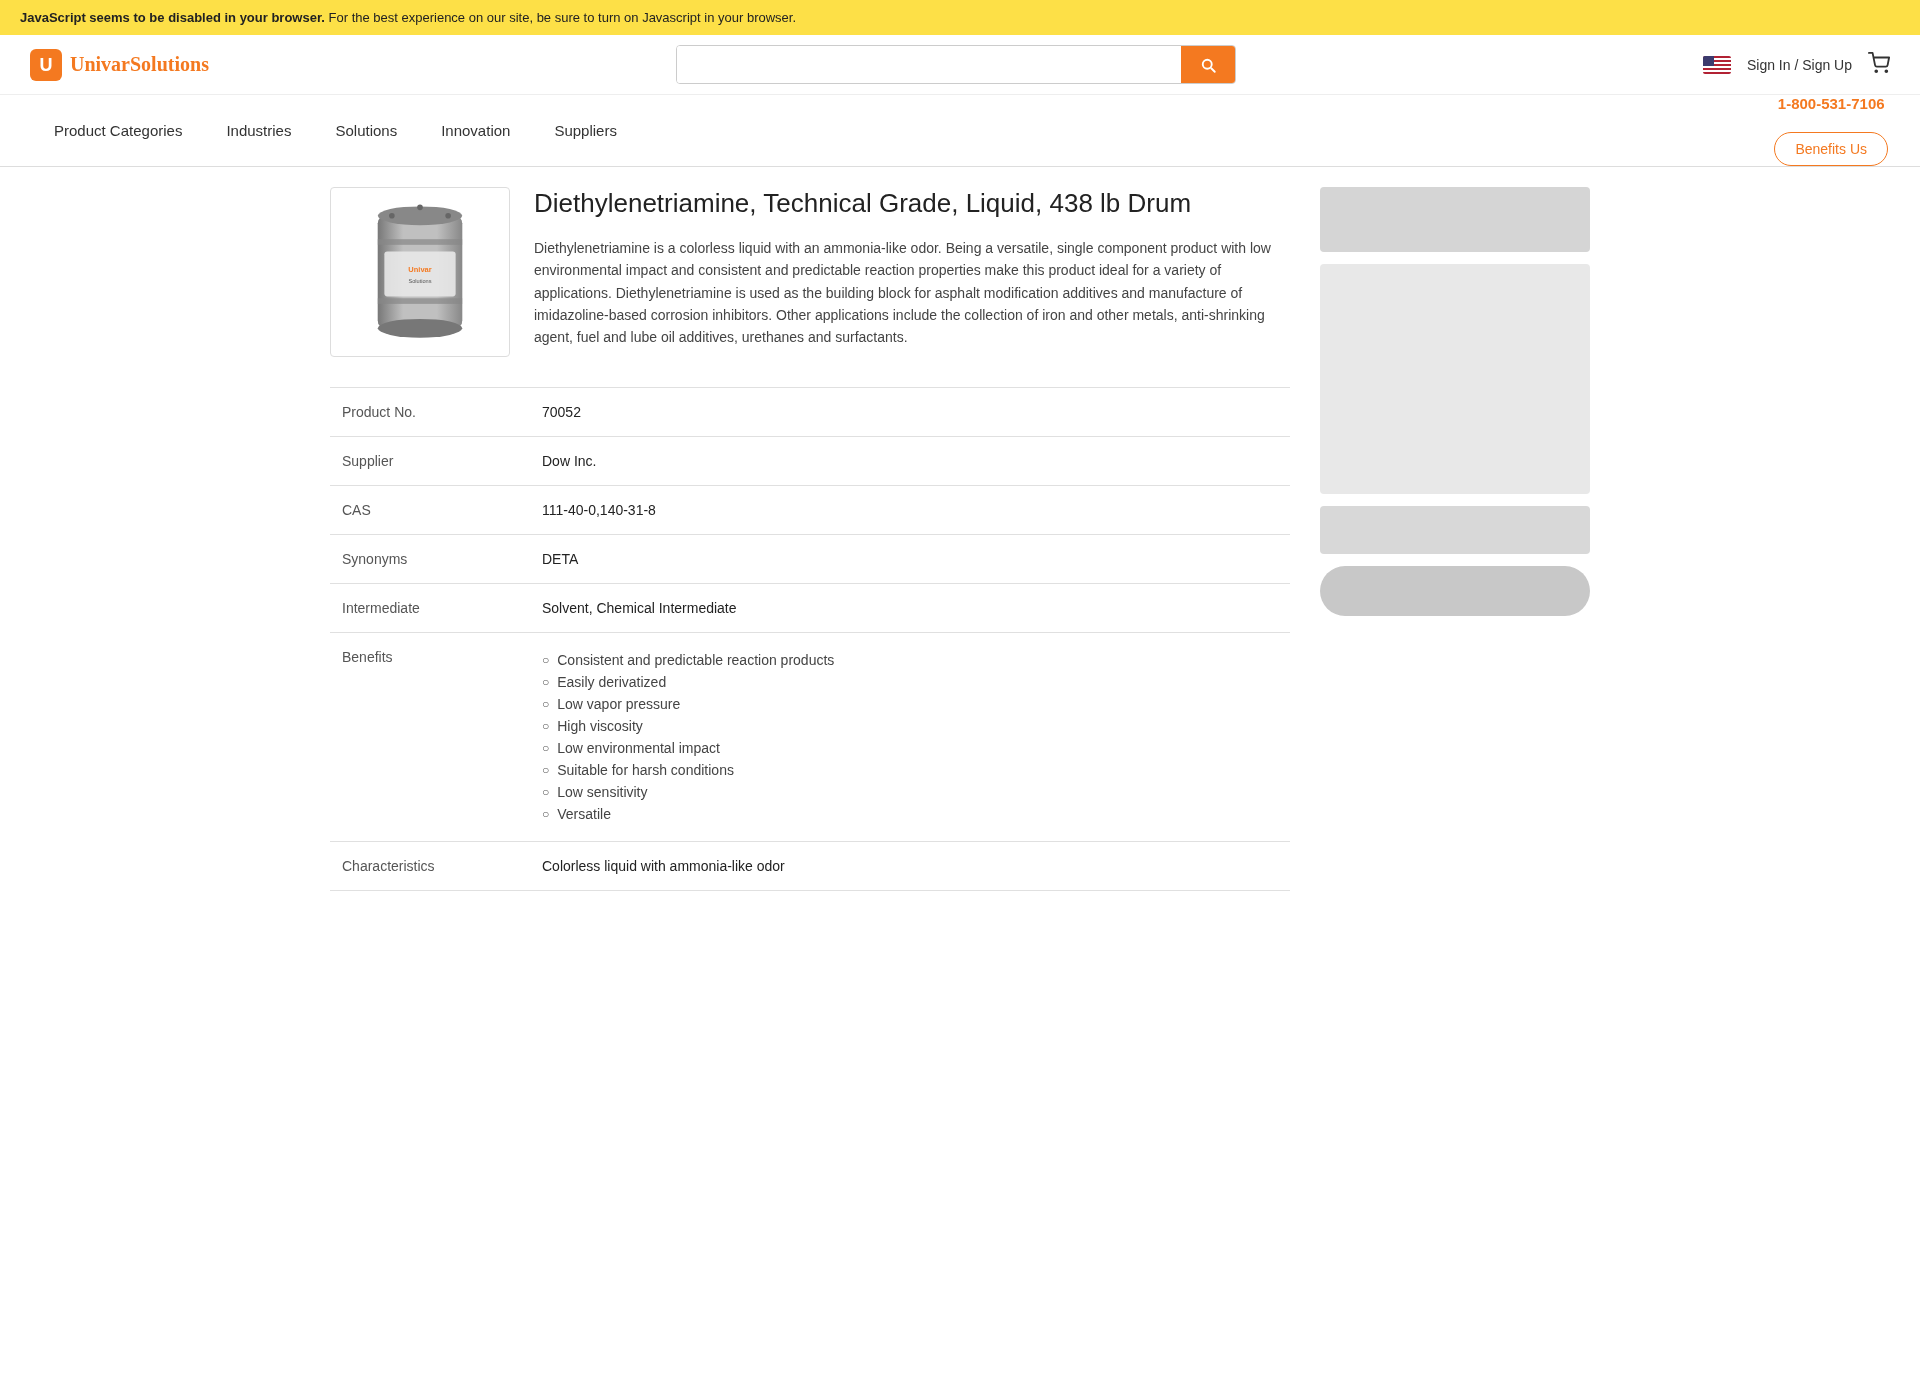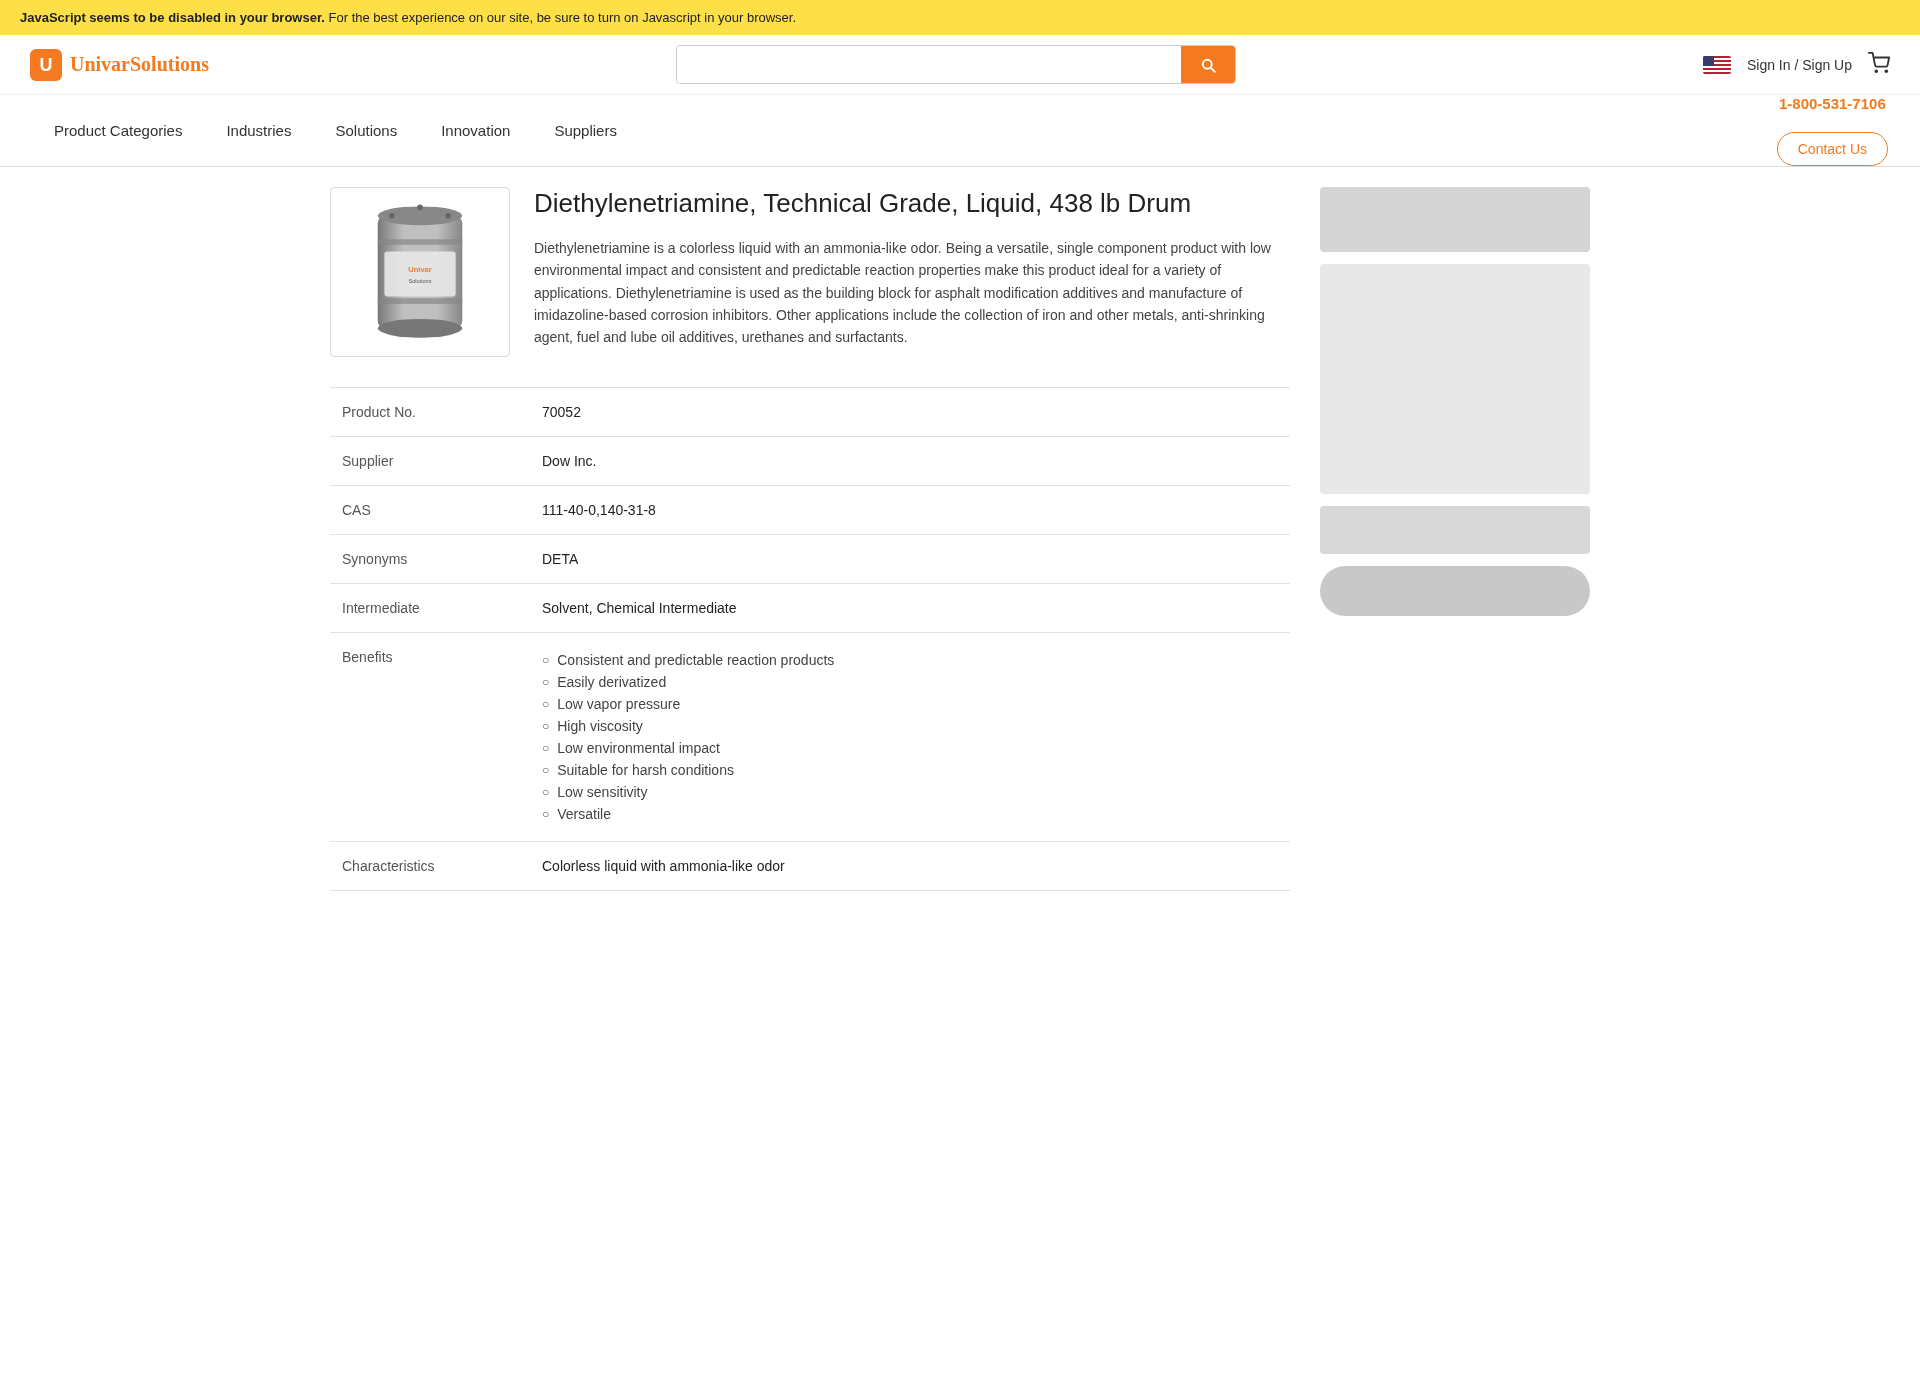--- a/index.html
+++ b/index.html
@@ -309,21 +309,21 @@
 <nav class="nav">
   <div class="nav-items">
     <div class="nav-item">Product Categories</div>
     <div class="nav-item">Industries</div>
     <div class="nav-item">Solutions</div>
     <div class="nav-item">Innovation</div>
     <div class="nav-item">Suppliers</div>
   </div>
   <div class="nav-right">
     <a class="phone-link" href="#">1-800-531-7106</a>
-    <button class="contact-btn">Contact Us</button>
+    <button class="contact-btn">Benefits Us</button>
   </div>
 </nav>
 
 <div class="main-content">
 
   <div class="product-area">
     <div class="product-top">
 
       <div class="product-image-box">
         <svg class="drum-svg" viewBox="0 0 120 160" xmlns="http://www.w3.org/2000/svg">

